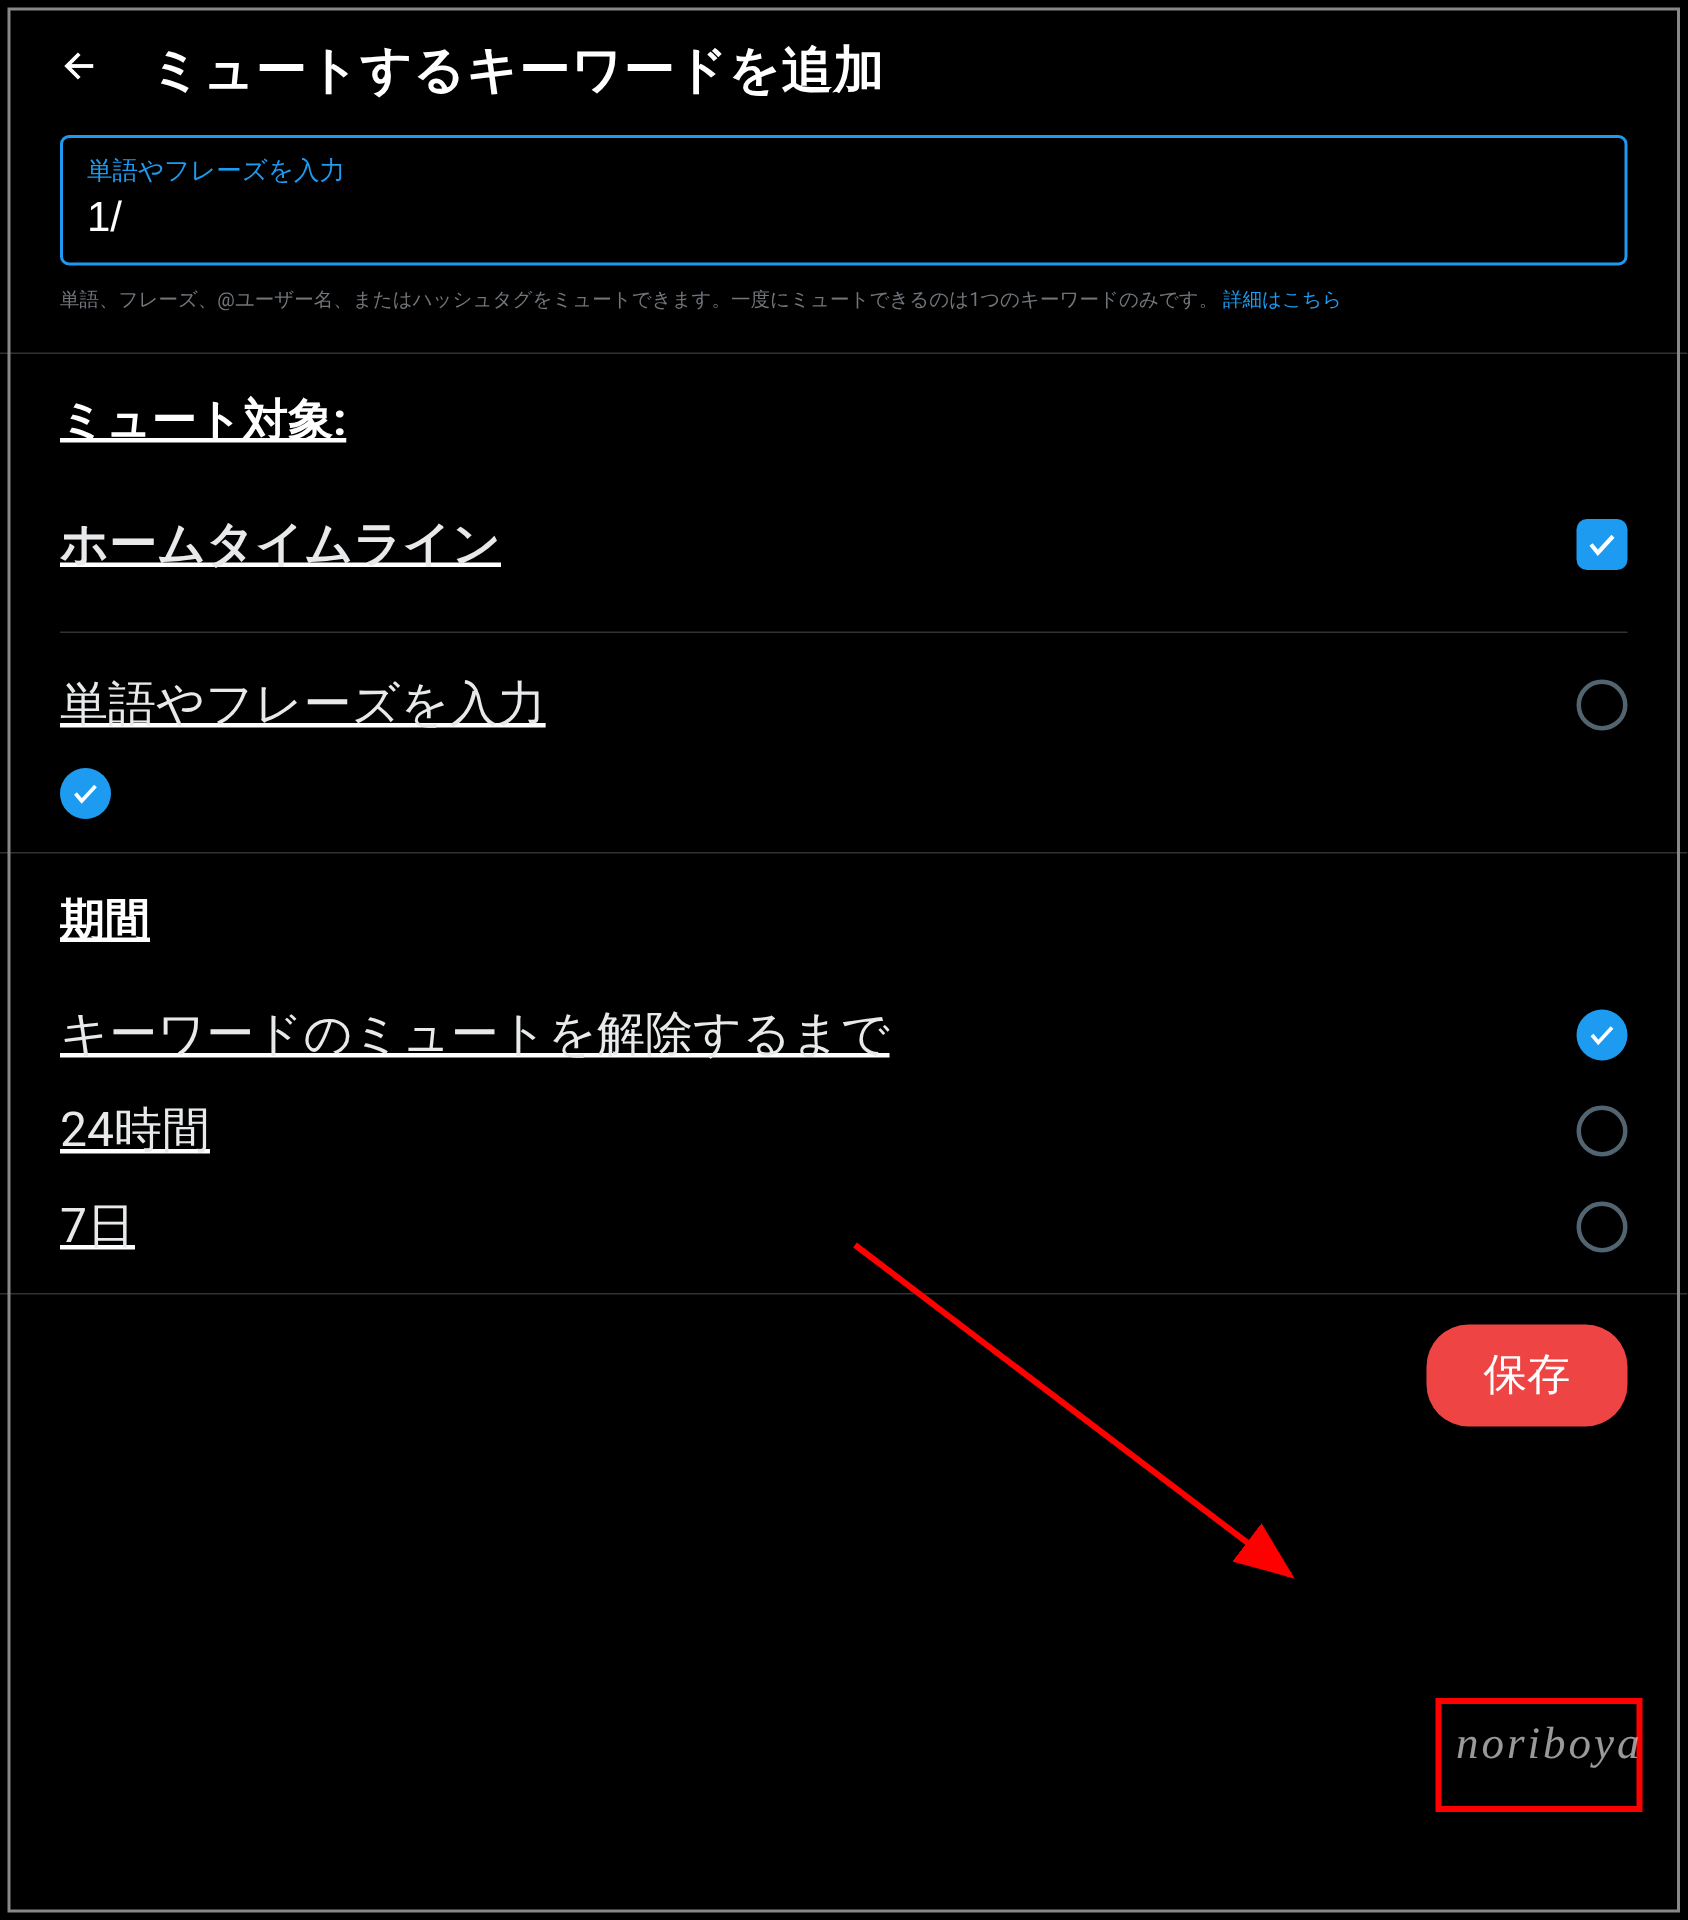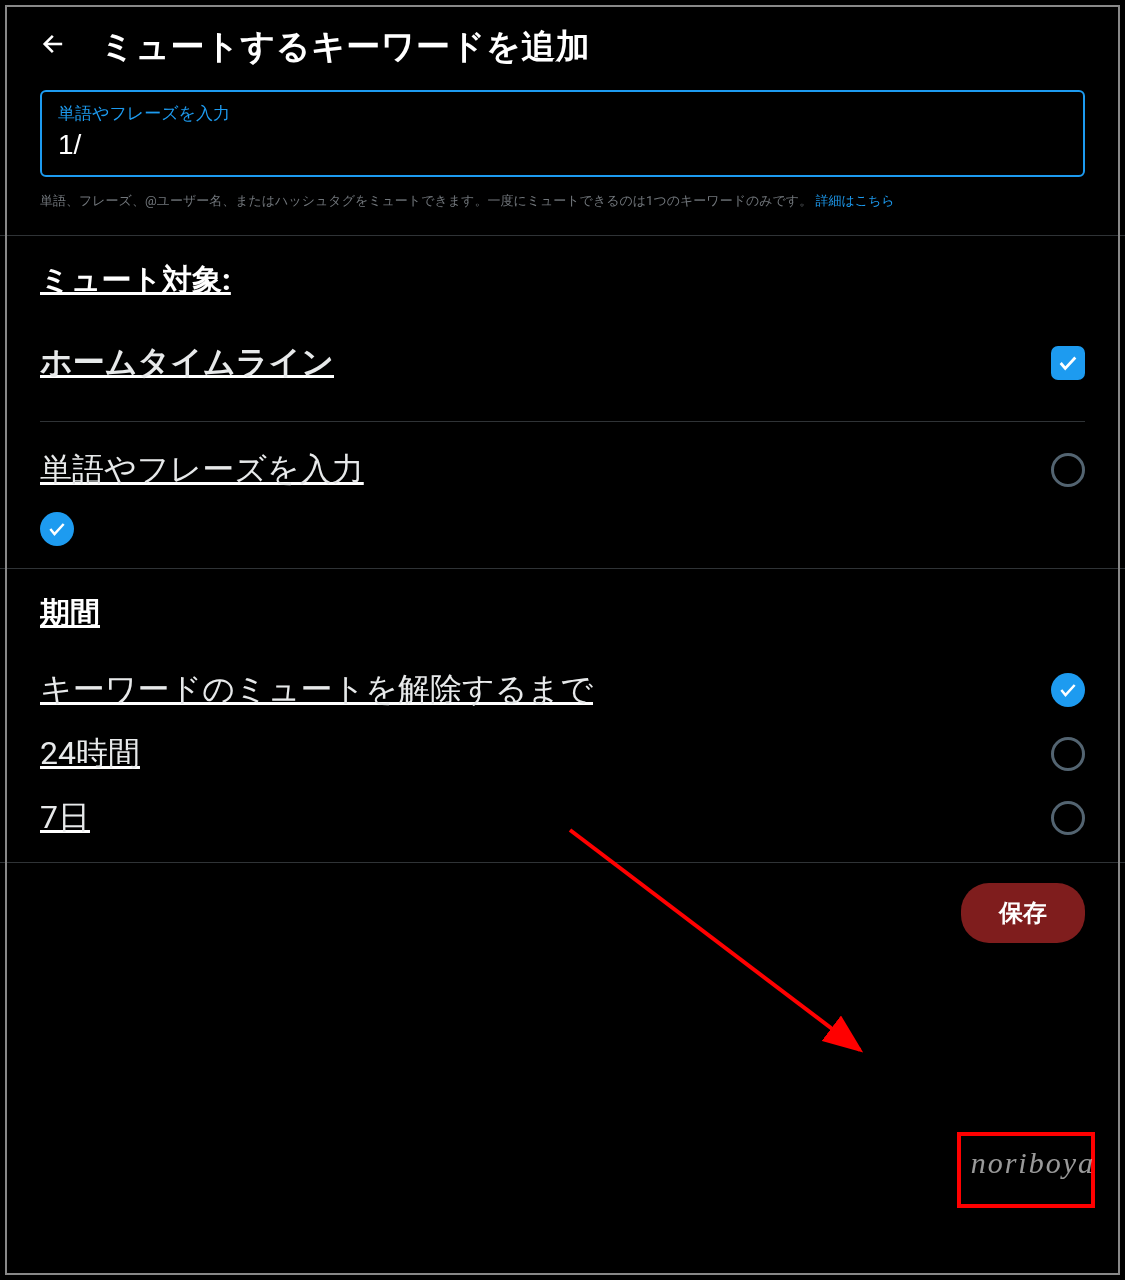--- a/index.html
+++ b/index.html
@@ -156,24 +156,24 @@
     stroke-width: 3;
     fill: none;
   }
   .footer {
     display: flex;
     justify-content: flex-end;
     padding: 20px 40px;
     border-top: 1px solid #2f3336;
   }
   .save-btn {
-    background: #7f1d1d;
+    background: #ef4444;
     color: #fff;
-    font-size: 24px;
-    font-weight: 700;
+    font-size: 29px;
+    font-weight: 400;
     border: none;
     border-radius: 28px;
     padding: 14px 38px;
     cursor: pointer;
   }
   .highlight-box {
     position: absolute;
     right: 30px;
     bottom: 72px;
     width: 138px;

